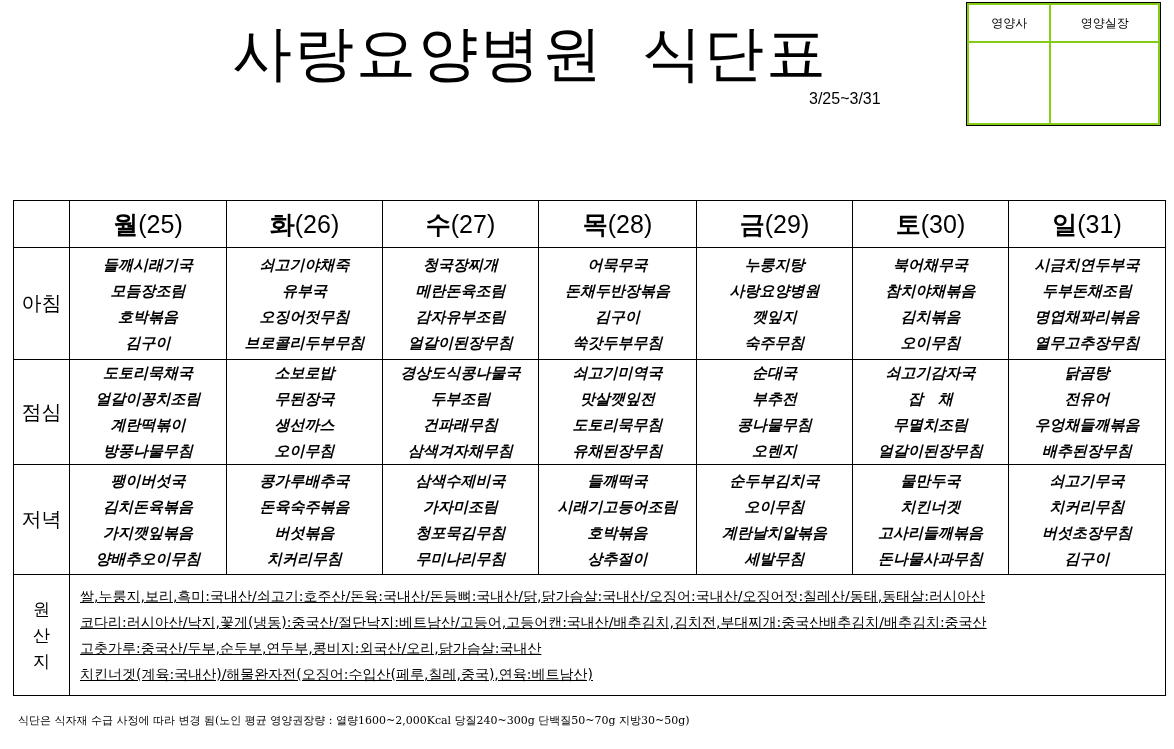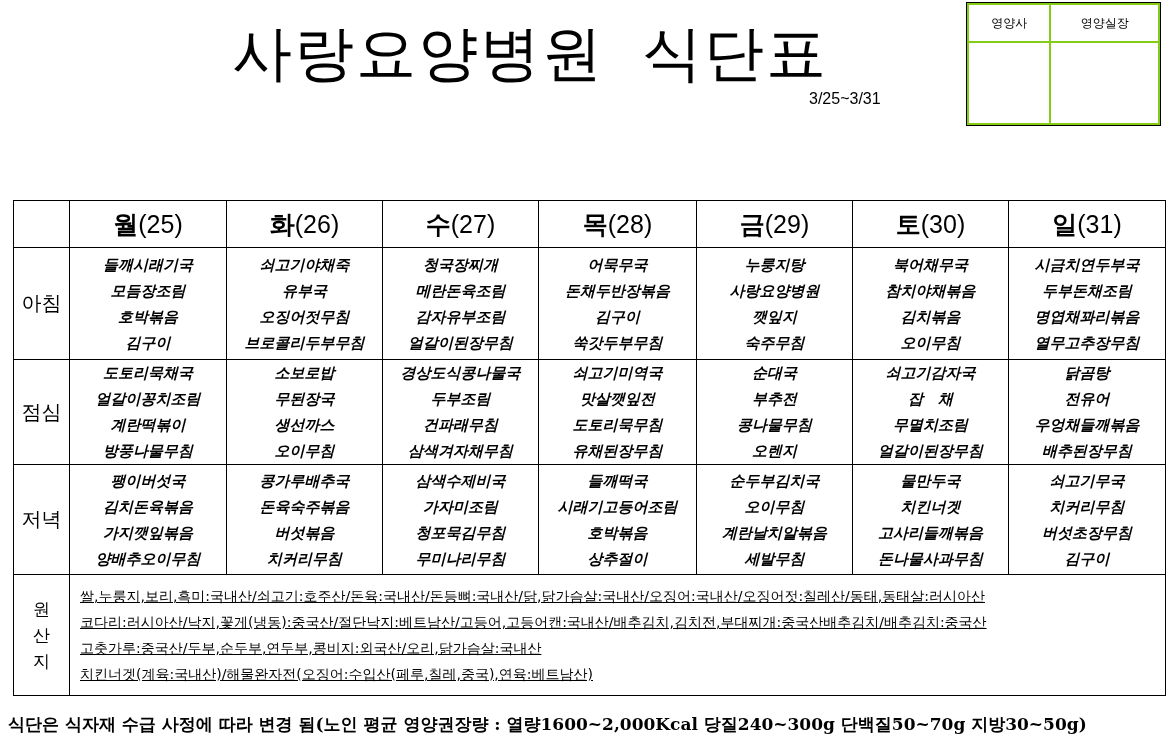--- a/index.html
+++ b/index.html
@@ -36,22 +36,22 @@
   .menu td.dishes div { white-space: nowrap; }
   .menu tr.r-breakfast td { height: 112px; }
   .menu tr.r-lunch td { height: 100px; }
   .menu tr.r-dinner td { height: 110px; }
   .menu tr.r-origin td { height: 121px; }
   .origin-label { font-size: 17px; line-height: 26px; }
   .origin-text { text-align: left !important; font-size: 14px; line-height: 26px; padding-left: 10px; text-decoration: underline; }
   .origin-text div { white-space: nowrap; }
 
   .footnote {
-    position: absolute; left: 8px; top: 713px;
-    font-size: 17px; font-weight: bold; font-family: "DejaVu Serif", serif; white-space: nowrap;
+    position: absolute; left: 18px; top: 713px;
+    font-size: 11px; font-weight: normal; font-family: "DejaVu Serif", serif; white-space: nowrap;
   }
 </style>
 </head>
 <body>
 
 <div class="title">사랑요양병원 식단표</div>
 <div class="date-range">3/25~3/31</div>
 
 <div class="approval">
   <table>

